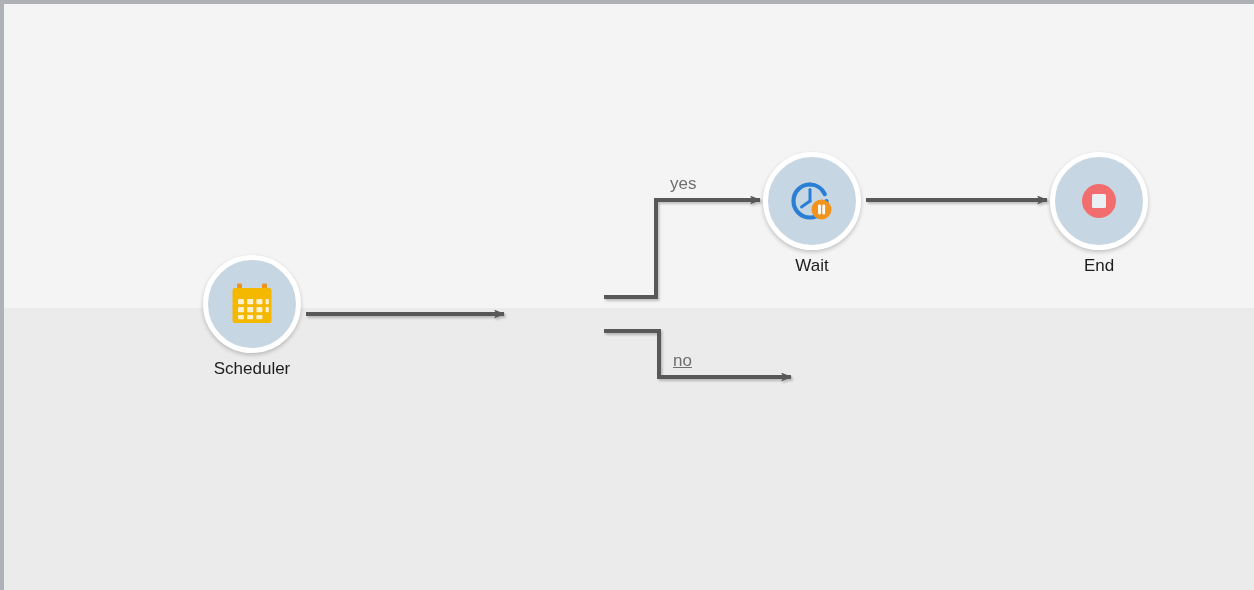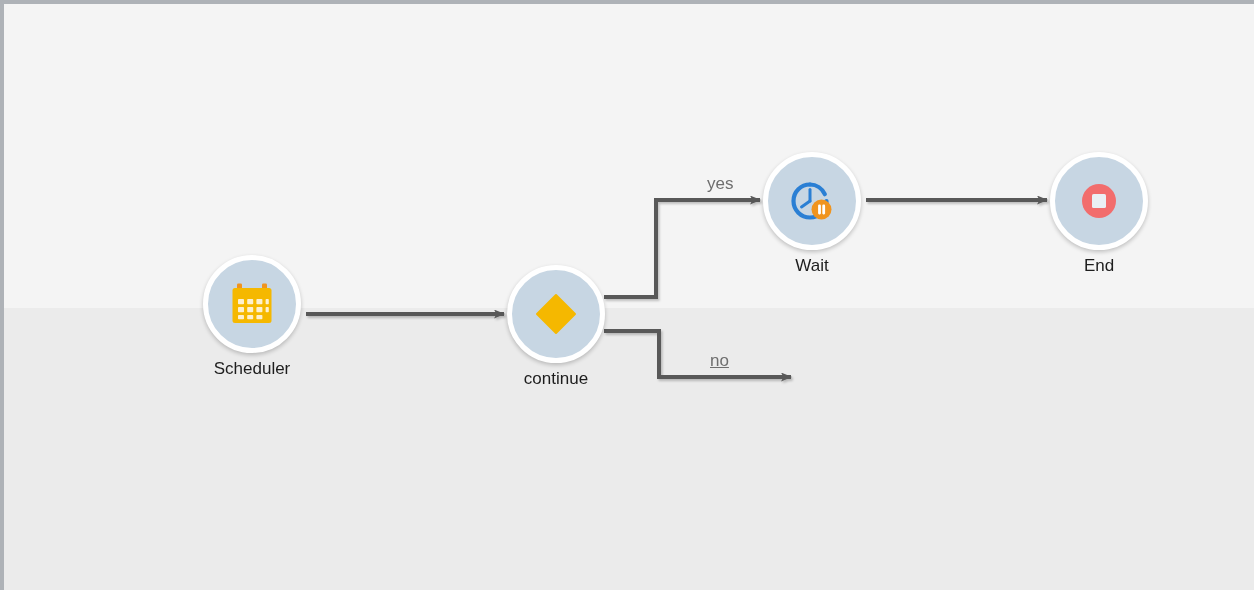--- a/index.html
+++ b/index.html
@@ -74,21 +74,20 @@
     display: block;
   }
 
   
   .edge-label {
     position: absolute;
     font-size: 17px;
     color: #6e6e6e;
     font-family: "Liberation Sans", sans-serif;
     white-space: nowrap;
-    margin-left: 37px;
   }
 </style>
 </head>
 <body>
 
 <div id="canvas">
 
   <div id="lane-lower"></div>
 
   <svg id="svg-edges" viewBox="0 0 1254 590" xmlns="http://www.w3.org/2000/svg">
@@ -136,30 +135,20 @@
             <rect x="10" y="35" width="6" height="4.2" rx="0.8"></rect>
             <rect x="19.2" y="35" width="6" height="4.2" rx="0.8"></rect>
             <rect x="28.4" y="35" width="6" height="4.2" rx="0.8"></rect>
           </g>
         </svg>
       </span>
     </div>
     <div class="caption">Scheduler</div>
   </div>
 
-  <div class="node" style="left:503px; top:261px;">
-    <div class="disc">
-      <span class="icon-wrap">
-        <svg viewBox="0 0 48 48" width="48" height="48" xmlns="http://www.w3.org/2000/svg">
-          <path d="M24,5 L43,24 L24,43 L5,24 Z" fill="#f5b800" stroke="#f5b800" stroke-width="2" stroke-linejoin="round"></path>
-        </svg>
-      </span>
-    </div>
-    <div class="caption">continue</div>
-  </div>
 
   <div class="node" style="left:1046px; top:148px;">
     <div class="disc">
       <span class="icon-wrap">
         <svg viewBox="0 0 48 48" width="48" height="48" xmlns="http://www.w3.org/2000/svg">
           <circle cx="24" cy="24" r="17" fill="#f26d6d"></circle>
           <rect x="17" y="17" width="14" height="14" rx="1.6" fill="#eaf0f4"></rect>
         </svg>
       </span>
     </div>

